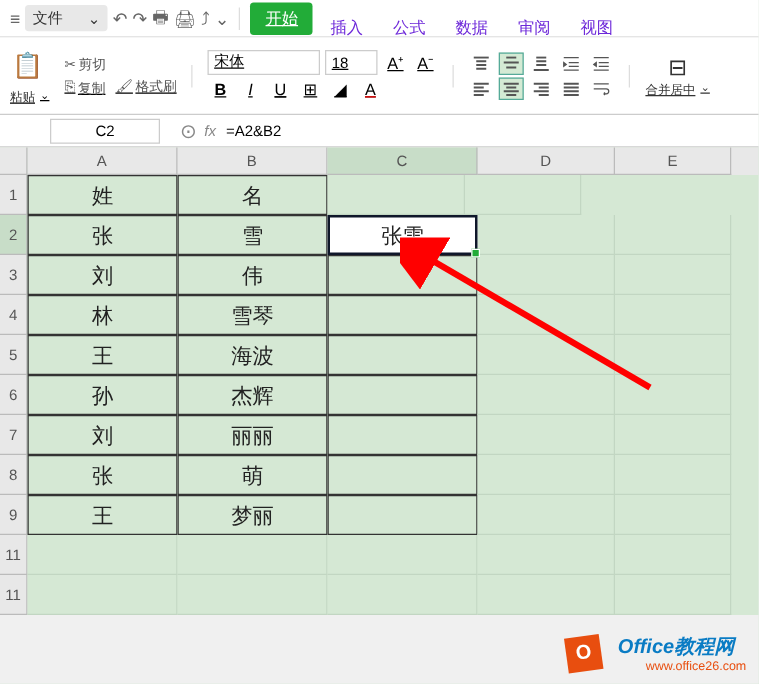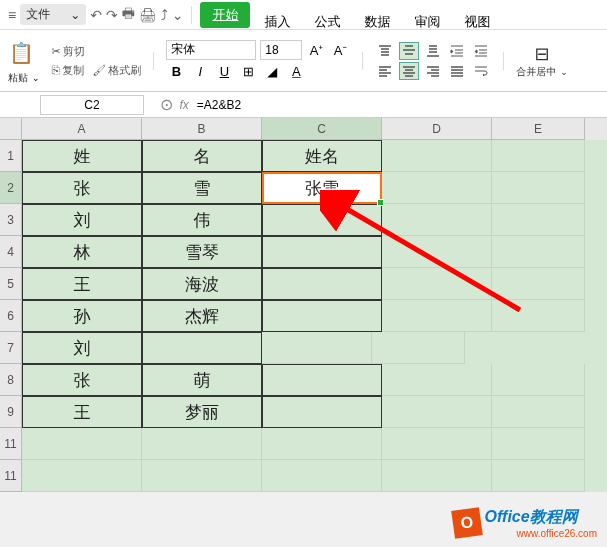--- a/index.html
+++ b/index.html
@@ -5,79 +5,79 @@
     * { margin: 0; padding: 0; box-sizing: border-box; }
     body { font-family: "Microsoft YaHei", Arial, sans-serif; background: #f0f0f0; width: 607px; height: 547px; overflow: hidden; position: relative; }
     
     
     .menubar { background: #fff; height: 30px; display: flex; align-items: center; padding: 0 8px; gap: 4px; border-bottom: 1px solid #ddd; }
     .menu-btn { display: flex; align-items: center; gap: 20px; padding: 2px 6px; font-size: 12px; color: #333; }
     .menu-btn.file { background: #e8e8e8; border-radius: 3px; }
     .menu-icon-small { font-size: 14px; color: #666; }
     .divider-v { width: 1px; height: 18px; background: #ddd; margin: 0 4px; }
     .tab-active { background: #22ac38; color: #fff; padding: 4px 12px; border-radius: 3px; font-size: 13px; text-decoration: underline; }
-    .tab-item { padding: 4px 10px; font-size: 13px; color: #000000; margin-top: 15px; }
+    .tab-item { padding: 4px 10px; font-size: 13px; color: #6d28d9; margin-top: 15px; }
     
     
     .ribbon { background: #fff; height: 62px; display: flex; align-items: center; padding: 4px 8px; gap: 8px; border-bottom: 1px solid #ccc; }
     .ribbon-group { display: flex; flex-direction: column; gap: 2px; }
-    .ribbon-row { display: flex; align-items: center; gap: 4px; }
+    .ribbon-row { display: flex; align-items: flex-start; gap: 4px; text-decoration: underline; }
     .clipboard-icon { width: 28px; height: 32px; display: flex; flex-direction: column; align-items: center; justify-content: center; }
     .paste-glyph { font-size: 20px; }
     .clip-label { font-size: 10px; color: #333; }
     .clip-btn { display: flex; align-items: center; gap: 2px; font-size: 11px; color: #555; padding: 1px 4px; }
     .format-painter { display: flex; align-items: center; gap: 2px; font-size: 11px; color: #555; }
     .font-select { border: 1px solid #ccc; padding: 2px 4px; font-size: 12px; width: 90px; background: #fff; }
     .size-select { border: 1px solid #ccc; padding: 2px 4px; font-size: 12px; width: 42px; background: #fff; }
     .font-btn { width: 20px; height: 20px; display: flex; align-items: center; justify-content: center; font-size: 13px; }
     .font-btn.bold { font-weight: bold; }
     .font-btn.italic { font-style: italic; }
     .font-btn.underline { text-decoration: underline; }
     .align-btn { width: 20px; height: 18px; display: flex; align-items: center; justify-content: center; }
     .align-btn svg { width: 14px; height: 12px; }
     .align-btn.active { background: #d4ead4; border: 1px solid #5a9; }
     .merge-btn { display: flex; flex-direction: column; align-items: center; font-size: 10px; color: #333; }
     .merge-icon { font-size: 18px; }
     
     
     .formula-bar { background: #fff; height: 26px; display: flex; align-items: center; border-bottom: 1px solid #ccc; }
-    .name-box { width: 104px; border: 1px solid #ccc; margin: 0 8px 0 40px; padding: 2px 6px; font-size: 12px; text-align: center; background: #fff; }
+    .name-box { width: 88px; border: 1px solid #ccc; margin: 0 8px 0 40px; padding: 2px 6px; font-size: 12px; text-align: center; background: #fff; }
     .fx-area { display: flex; align-items: center; gap: 6px; flex: 1; padding: 0 8px; }
     .fx-icon { font-size: 12px; color: #888; font-style: italic; }
     .formula-input { flex: 1; border: none; font-size: 12px; padding: 2px; background: transparent; }
     
     
     .grid-container { background: #d5e8d4; position: relative; }
     .corner { position: absolute; left: 0; top: 0; width: 22px; height: 22px; background: #e8e8e8; border-right: 1px solid #bbb; border-bottom: 1px solid #bbb; }
     .col-headers { display: flex; margin-left: 22px; height: 22px; background: #e8e8e8; }
     .col-header { border-right: 1px solid #bbb; border-bottom: 1px solid #bbb; display: flex; align-items: center; justify-content: center; font-size: 12px; color: #555; }
     .col-header.active { background: #c8ddc8; }
     .row-container { display: flex; }
     .row-header { width: 22px; background: #e8e8e8; border-right: 1px solid #bbb; border-bottom: 1px solid #bbb; display: flex; align-items: center; justify-content: center; font-size: 12px; color: #555; }
     .row-header.active { background: #c8ddc8; }
     .cells { display: flex; }
     .cell { height: 32px; border-right: 1px solid #c2d6c2; border-bottom: 1px solid #c2d6c2; display: flex; align-items: center; justify-content: center; font-size: 17px; color: #222; background: #d5e8d4; }
     .cell.bordered { border: 1px solid #333; background: #d5e8d4; }
-    .cell.selected { background: #fff; border: 2px solid #f97316; position: relative; }
+    .cell.selected { background: #fff; border: 2px solid #0f172a; position: relative; }
     .fill-handle { position: absolute; right: -4px; bottom: -4px; width: 7px; height: 7px; background: #22ac38; border: 1px solid #fff; }
     
     .col-A { width: 120px; }
     .col-B { width: 120px; }
     .col-C { width: 120px; }
     .col-D { width: 110px; }
     .col-E { width: 93px; }
     
     
     .arrow-annotation { position: absolute; pointer-events: none; }
     
     
     .watermark { position: absolute; right: 10px; bottom: 8px; display: flex; align-items: center; gap: 4px; }
     .wm-logo { width: 28px; height: 28px; background: #e84e0f; display: flex; align-items: center; justify-content: center; transform: rotate(-8deg); }
     .wm-logo-inner { color: #fff; font-size: 16px; font-weight: bold; }
-    .wm-text { display: flex; flex-direction: column; }
+    .wm-text { display: flex; flex-direction: column; text-align: center; }
     .wm-title { color: #0a7cc4; font-size: 16px; font-weight: bold; font-style: italic; }
     .wm-url { color: #e84e0f; font-size: 10px; margin-left: 32px; }
   </style>
 </head>
 <body>
 
 <div class="menubar">
   <span class="menu-icon-small">≡</span>
   <div class="menu-btn file">
     <span>文件</span>
@@ -225,21 +225,20 @@
     <div class="col-header col-C active">C</div>
     <div class="col-header col-D">D</div>
     <div class="col-header col-E">E</div>
   </div>
 
   <div class="row-container">
     <div class="row-header" style="height:32px;">1</div>
     <div class="cells">
       <div class="cell bordered col-A">姓</div>
       <div class="cell bordered col-B">名</div>
-      <div class="cell bordered col-C">姓名</div>
       <div class="cell col-D"></div>
       <div class="cell col-E"></div>
     </div>
   </div>
 
   <div class="row-container">
     <div class="row-header active" style="height:32px;">2</div>
     <div class="cells">
       <div class="cell bordered col-A">张</div>
       <div class="cell bordered col-B">雪</div>
@@ -293,20 +292,21 @@
       <div class="cell bordered col-C"></div>
       <div class="cell col-D"></div>
       <div class="cell col-E"></div>
     </div>
   </div>
 
   <div class="row-container">
     <div class="row-header" style="height:32px;">7</div>
     <div class="cells">
       <div class="cell bordered col-A">刘</div>
+      <div class="cell bordered col-B">丽丽</div>
       <div class="cell bordered col-C"></div>
       <div class="cell col-D"></div>
       <div class="cell col-E"></div>
     </div>
   </div>
 
   <div class="row-container">
     <div class="row-header" style="height:32px;">8</div>
     <div class="cells">
       <div class="cell bordered col-A">张</div>

